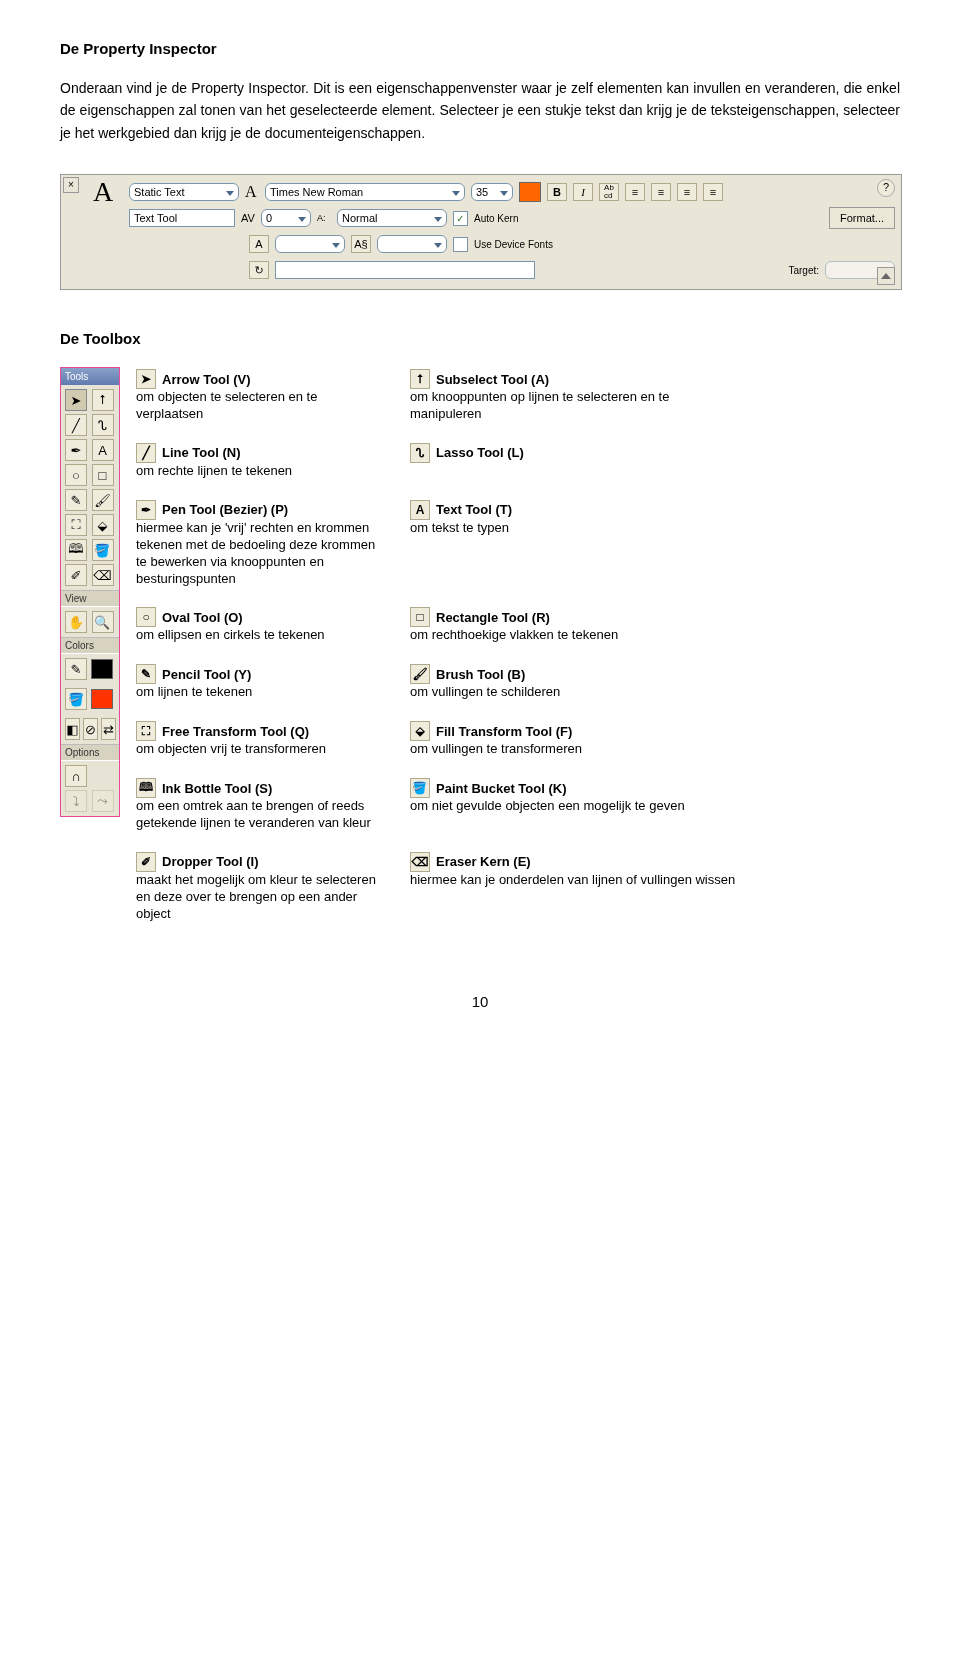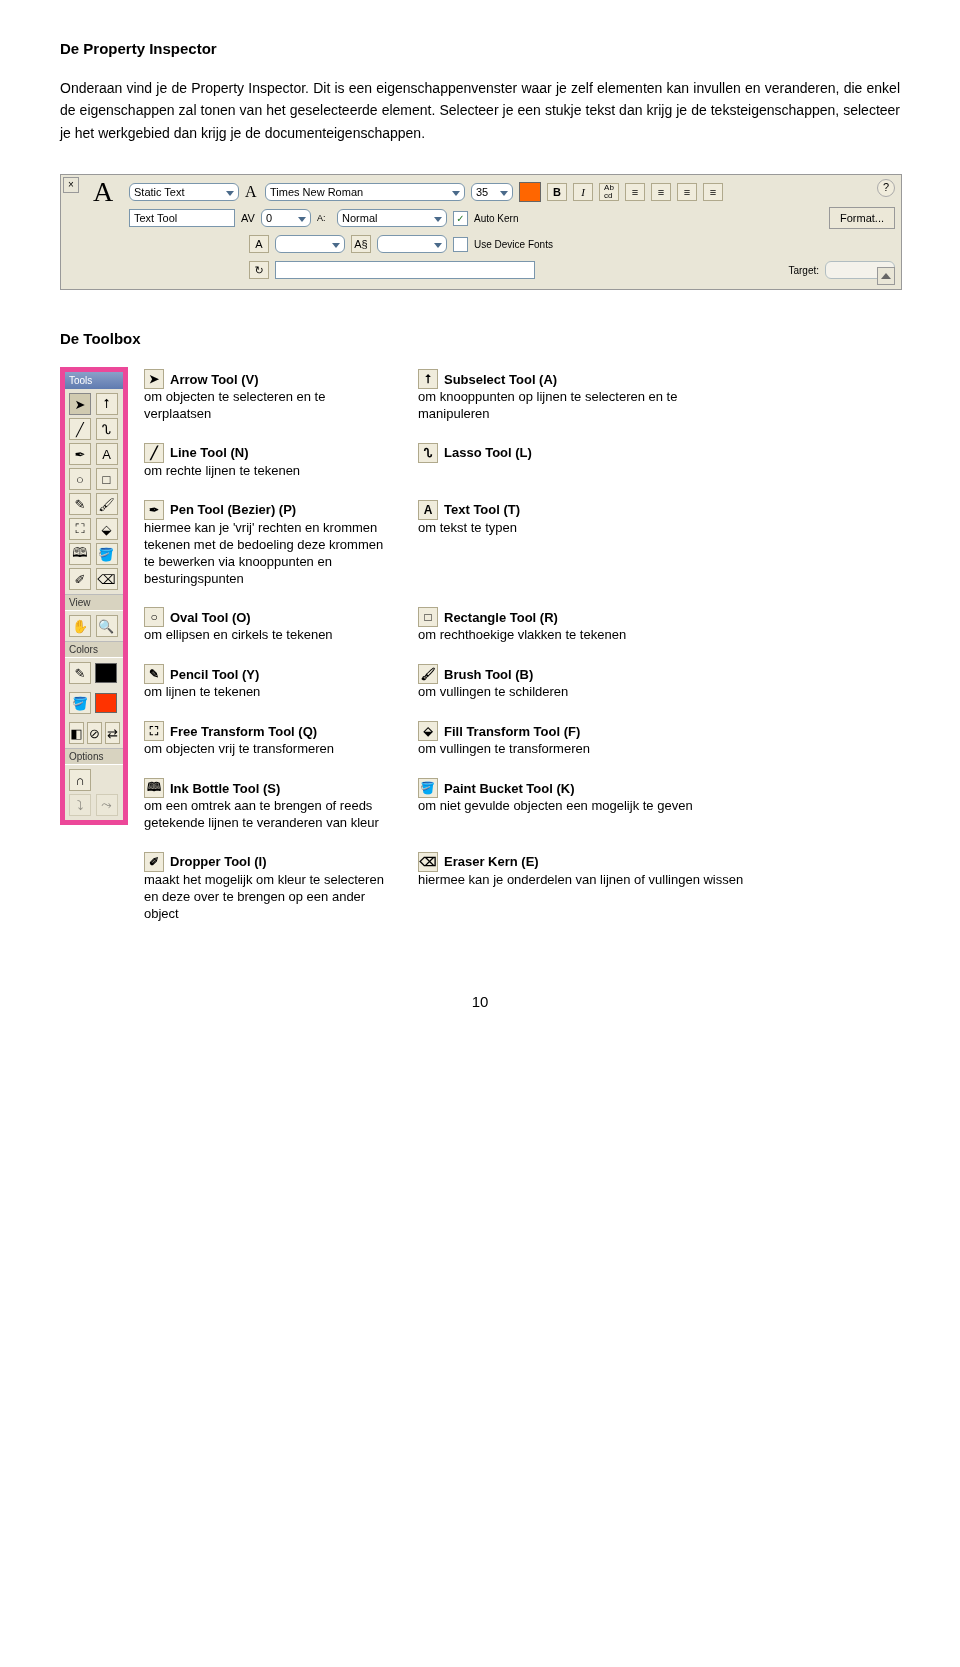--- a/index.html
+++ b/index.html
@@ -137,21 +137,21 @@
   }
   .subheading {
     font-weight: bold;
     font-size: 15px;
     margin: 30px 0 20px 0;
   }
   .toolbox-area { display: flex; gap: 16px; align-items: flex-start; }
   .tools-panel {
     width: 58px;
     background: #e8e4d5;
-    border: 5px solid #ec4899;
+    border: 1px solid #ec4899;
     font-family: Tahoma, sans-serif;
     font-size: 10px;
   }
   .tools-head {
     background: linear-gradient(#8aa0c8,#5f7bb0);
     color: #fff;
     font-size: 10px;
     padding: 3px 4px;
   }
   .tool-sect {

